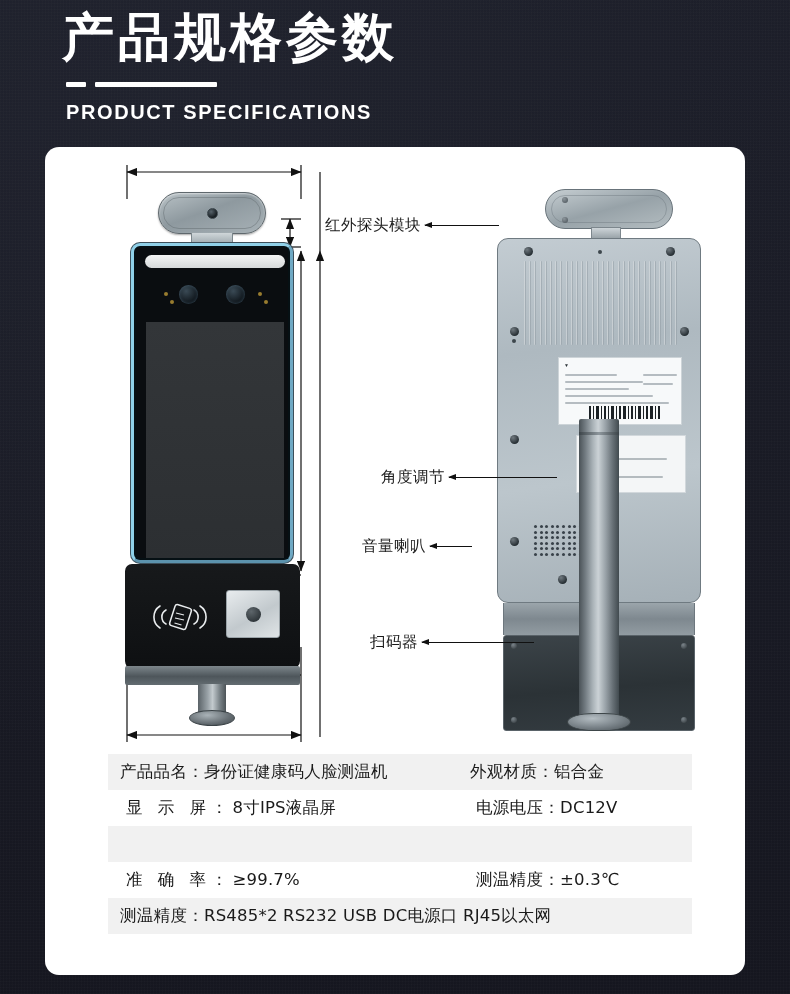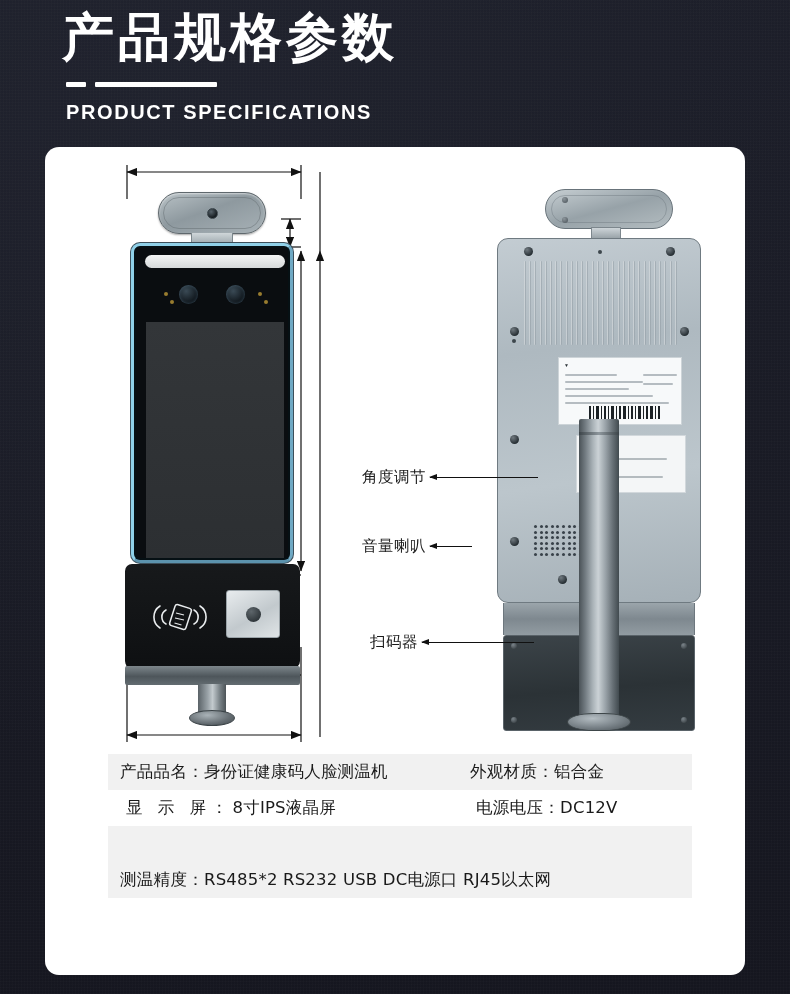--- a/index.html
+++ b/index.html
@@ -592,23 +592,27 @@
         <div class="sc-screw" style="right:7px; top:7px;"></div>
         <div class="sc-screw" style="left:7px;  bottom:7px;"></div>
         <div class="sc-screw" style="right:7px; bottom:7px;"></div>
       </div>
 
       <div class="back-pole"></div>
       <div class="pole-ring"></div>
       <div class="back-foot"></div>
     </div>
 
-
-
-    <div class="callout" style="left:317px; top:320px;">
+    <div class="callout" style="left:280px; top:68px;">
+      <span class="ctext">红外探头模块</span>
+      <span class="cline" style="width:74px;"></span>
+    </div>
+
+
+    <div class="callout" style="left:336px; top:320px;">
       <span class="ctext">角度调节</span>
       <span class="cline" style="width:108px;"></span>
     </div>
 
     <div class="callout" style="left:317px; top:389px;">
       <span class="ctext">音量喇叭</span>
       <span class="cline" style="width:42px;"></span>
     </div>
 
     <div class="callout" style="left:325px; top:485px;">
@@ -637,20 +641,30 @@
       </div>
       <div class="cell">
         <span class="k">电源电压：</span>
         <span class="v">DC12V</span>
       </div>
     </div>
 
     <div class="spec-row shade">
     </div>
 
+    <div class="spec-row plain">
+      <div class="cell left">
+        <span class="k kspaced">准 确 率：</span>
+        <span class="v">≥99.7%</span>
+      </div>
+      <div class="cell">
+        <span class="k">测温精度：</span>
+        <span class="v">±0.3℃</span>
+      </div>
+    </div>
 
     <div class="spec-row shade">
       <div class="cell">
         <span class="k">测温精度：</span>
         <span class="v">RS485*2  RS232  USB  DC电源口  RJ45以太网</span>
       </div>
     </div>
 
   </div>
 </div>

